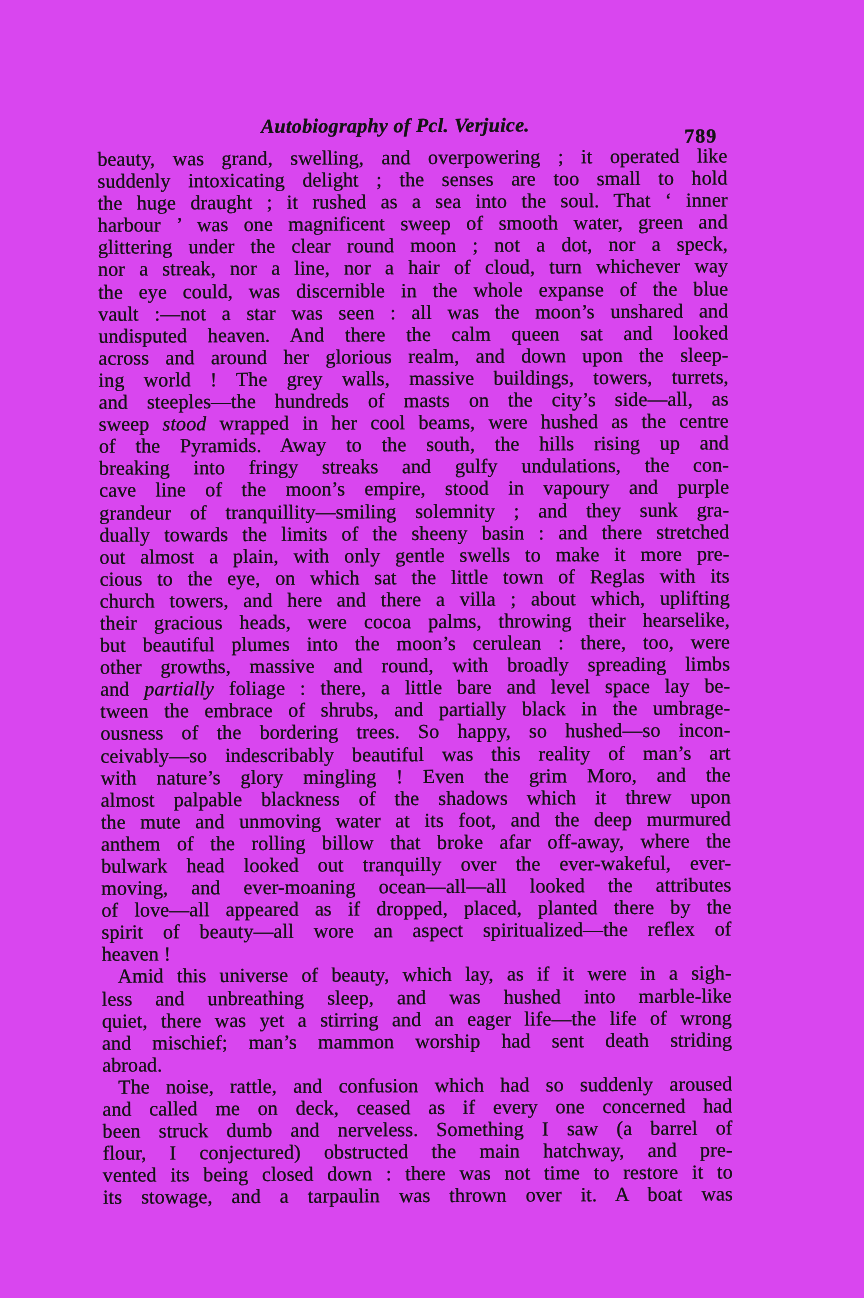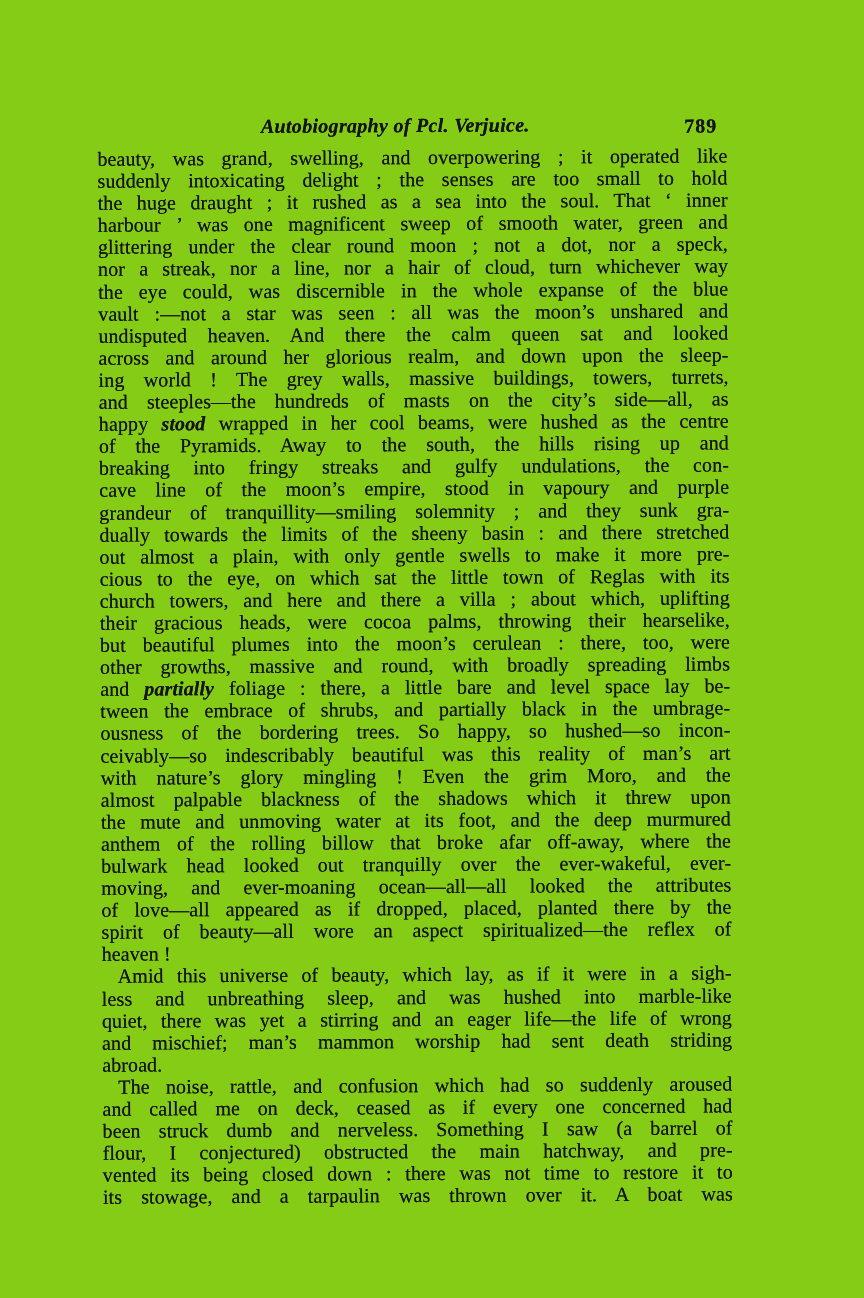--- a/index.html
+++ b/index.html
@@ -4,21 +4,21 @@
 <style>
   html, body {
     margin: 0;
     padding: 0;
     background: #ffffff;
   }
   .sheet {
     position: relative;
     width: 864px;
     height: 1298px;
-    background: #84cc16;
+    background: #d946ef;
     overflow: hidden;
     font-family: "Liberation Serif", "DejaVu Serif", serif;
     color: #141414;
   }
   .scan {
     position: absolute;
     inset: 0;
     transform: rotate(-0.3deg);
     transform-origin: 50% 50%;
   }
@@ -36,21 +36,21 @@
     text-align: center;
     transform: translateX(-16px);
     font-style: italic;
     font-weight: bold;
     letter-spacing: 0.3px;
     text-shadow: 0 0 0.6px rgba(10,10,10,0.85);
   }
   .page-number {
     position: absolute;
     right: 8px;
-    top: 2px;
+    top: 12px;
     font-weight: bold;
     font-style: normal;
     letter-spacing: 1px;
     text-shadow: 0 0 0.5px rgba(10,10,10,0.8);
   }
   .text-column {
     position: absolute;
     top: 146px;
     left: 100px;
     width: 630px;
@@ -67,21 +67,21 @@
     text-shadow: 0 0 0.45px rgba(10,10,10,0.8);
   }
   
   .line::after { content: ""; display: inline-block; width: 100%; }
   .line { white-space: normal; } 
   .line.short {
     text-align-last: left;
   }
   .line.short::after { width: 0; }
   .line.indent { text-indent: 16px; }
-  .it { font-style: italic; font-weight: bold; }
+  .it { font-style: italic; }
 </style>
 </head>
 <body>
 
 <div class="sheet">
   <div class="scan">
     <div class="page-header">
       <span class="running-title">Autobiography of Pcl. Verjuice.</span>
       <span class="page-number">789</span>
     </div>
@@ -92,21 +92,21 @@
           <div class="line">the huge draught ; it rushed as a sea into the soul. That ‘ inner</div>
           <div class="line">harbour ’ was one magnificent sweep of smooth water, green and</div>
           <div class="line">glittering under the clear round moon ; not a dot, nor a speck,</div>
           <div class="line">nor a streak, nor a line, nor a hair of cloud, turn whichever way</div>
           <div class="line">the eye could, was discernible in the whole expanse of the blue</div>
           <div class="line">vault :—not a star was seen : all was the moon’s unshared and</div>
           <div class="line">undisputed heaven. And there the calm queen sat and looked</div>
           <div class="line">across and around her glorious realm, and down upon the sleep-</div>
           <div class="line">ing world ! The grey walls, massive buildings, towers, turrets,</div>
           <div class="line">and steeples—the hundreds of masts on the city’s side—all, as</div>
-          <div class="line"><span>happy </span><span class="it">stood</span><span> wrapped in her cool beams, were hushed as the centre</span></div>
+          <div class="line"><span>sweep </span><span class="it">stood</span><span> wrapped in her cool beams, were hushed as the centre</span></div>
           <div class="line">of the Pyramids. Away to the south, the hills rising up and</div>
           <div class="line">breaking into fringy streaks and gulfy undulations, the con-</div>
           <div class="line">cave line of the moon’s empire, stood in vapoury and purple</div>
           <div class="line">grandeur of tranquillity—smiling solemnity ; and they sunk gra-</div>
           <div class="line">dually towards the limits of the sheeny basin : and there stretched</div>
           <div class="line">out almost a plain, with only gentle swells to make it more pre-</div>
           <div class="line">cious to the eye, on which sat the little town of Reglas with its</div>
           <div class="line">church towers, and here and there a villa ; about which, uplifting</div>
           <div class="line">their gracious heads, were cocoa palms, throwing their hearselike,</div>
           <div class="line">but beautiful plumes into the moon’s cerulean : there, too, were</div>

